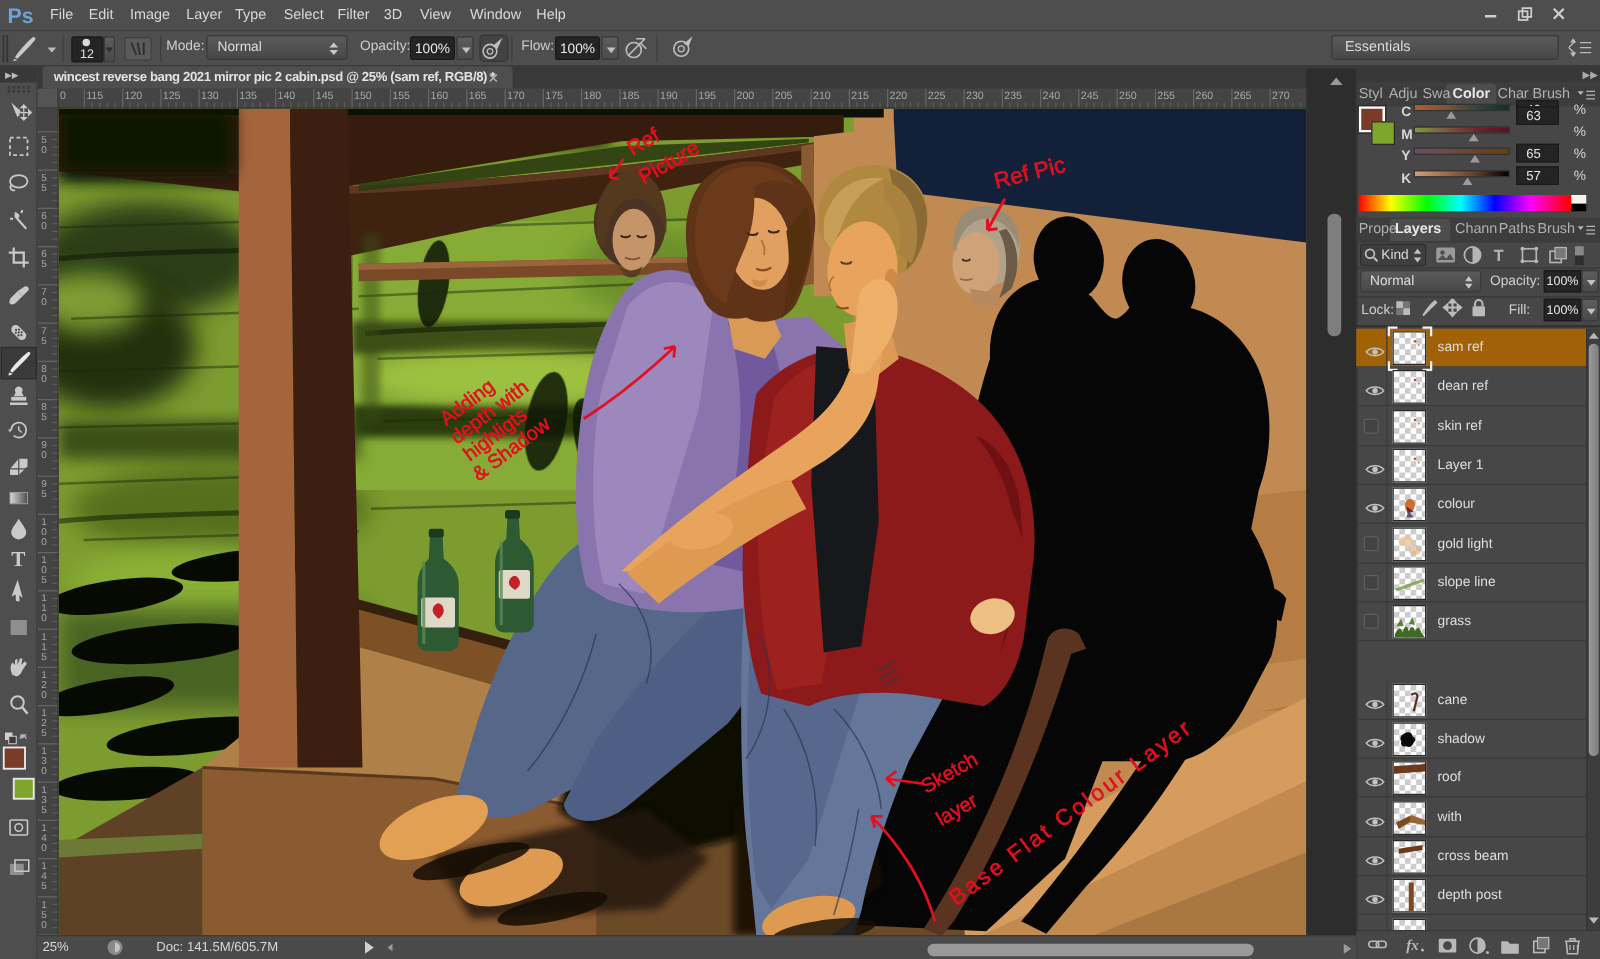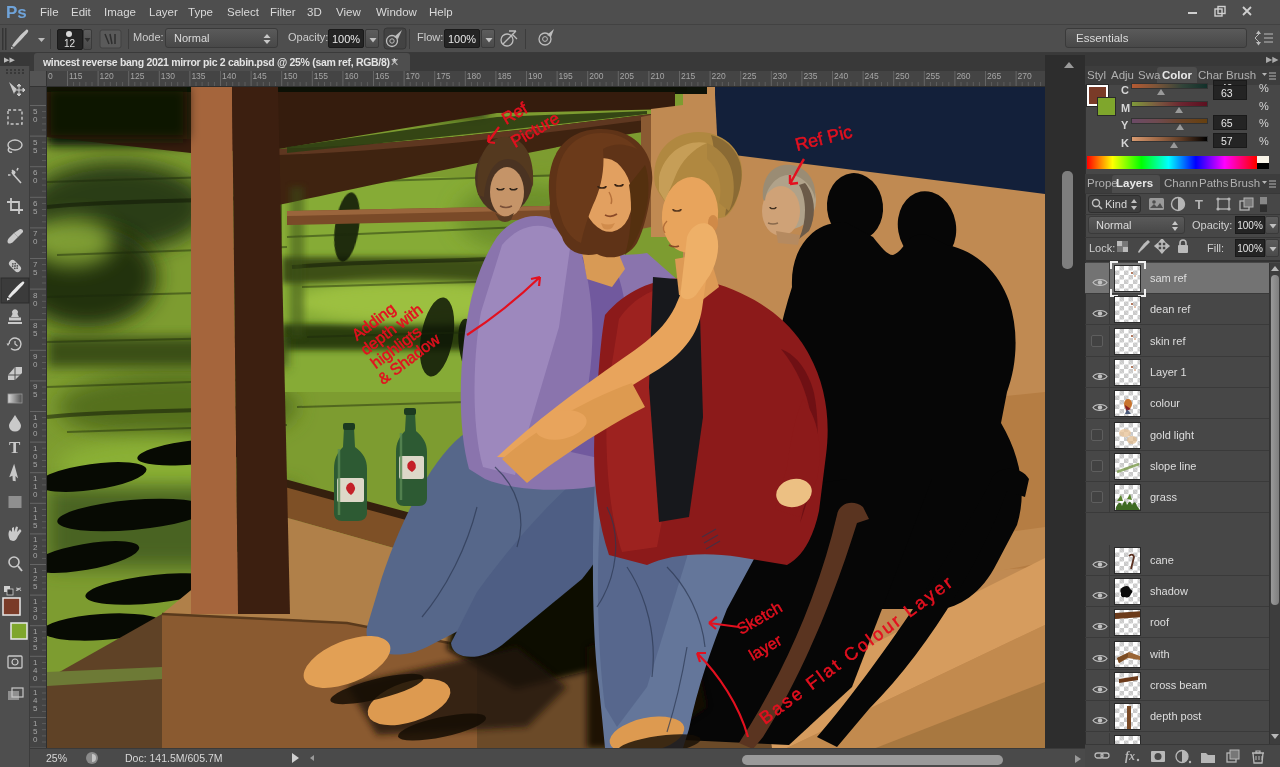--- a/index.html
+++ b/index.html
@@ -853,21 +853,21 @@
       </svg>
   </div>
 
   <div id="pasteboard" class="abs"></div>
   <svg class="abs" style="left:1060px;top:58px" width="20" height="16">
       <path d="M4 10 l5 -6 5 6 z" fill="#9a9a9a"></path>
     </svg>
   <div id="vthumb" class="abs"></div>
 
   <div id="statusbar" class="abs"></div>
-  <span class="abs stext" style="left:46px;top:752px;">25%</span>
+  <span class="abs stext" style="left:34px;top:752px;">25%</span>
   <svg class="abs" style="left:85px;top:751px" width="16" height="14">
       <circle cx="7" cy="7" r="6" fill="#8a8a8a"></circle>
       <path d="M7 3 a4 4 0 0 1 0 8 z" fill="#c4c4c4"></path>
     </svg>
   <span class="abs stext" style="left:125px;top:752px;">Doc: 141.5M/605.7M</span>
   <svg class="abs" style="left:290px;top:752px" width="30" height="12">
       <path d="M2 1 l7 5 -7 5 z" fill="#d0d0d0"></path>
       <path d="M24 3 l-4 3 4 3 z" fill="#9a9a9a"></path>
     </svg>
   <div id="hthumb" class="abs"></div>
@@ -993,21 +993,21 @@
       </svg>
       <span class="abs" style="left:122px;top:189px;font-size:11px;color:#cfcfcf;">Fill:</span>
       <div class="abs" style="left:150px;top:186px;width:30px;height:18px;background:#242424;border:1px solid #1a1a1a;color:#e6e6e6;font-size:10px;text-align:center;padding-top:3px;">100%</div>
       <div class="abs dropbtn" style="left:180px;top:186px;width:14px;height:18px;"><svg width="14" height="18">
           <path d="M3.5 7 l7 0 -3.5 4.5z" fill="#c0c0c0"></path>
         </svg></div>
       <div class="abs" style="left:0;top:140px;width:195px;height:1px;background:#383838;"></div>
       <div class="abs" style="left:0;top:161px;width:195px;height:1px;background:#383838;"></div>
       <div class="abs" style="left:0;top:184px;width:195px;height:1px;background:#383838;"></div>
       <div class="abs" style="left:0;top:207px;width:195px;height:2px;background:#333;"></div>
-      <div class="lrow" style="top:210.0px;background:#737373;">
+      <div class="lrow" style="top:210.0px;background:#a16207;">
         <span class="leye"><svg width="16" height="11">
             <path d="M1 5.5 C4 1.5 12 1.5 15 5.5 C12 9.5 4 9.5 1 5.5 Z" fill="none" stroke="#c2c2c2" stroke-width="1.2"></path>
             <circle cx="8" cy="5.5" r="2.2" fill="#c2c2c2"></circle>
           </svg></span>
         <div class="abs" style="left:24px;top:0;width:1px;height:31px;background:#3a3a3a;"></div>
         <div class="lthumb">
           <svg width="27" height="27" style="position:absolute;left:0;top:0">
             <circle cx="17" cy="7" r="1.1" fill="#a05a3a"></circle>
             <circle cx="20" cy="10" r="0.8" fill="#c07a4a"></circle>
           </svg>

